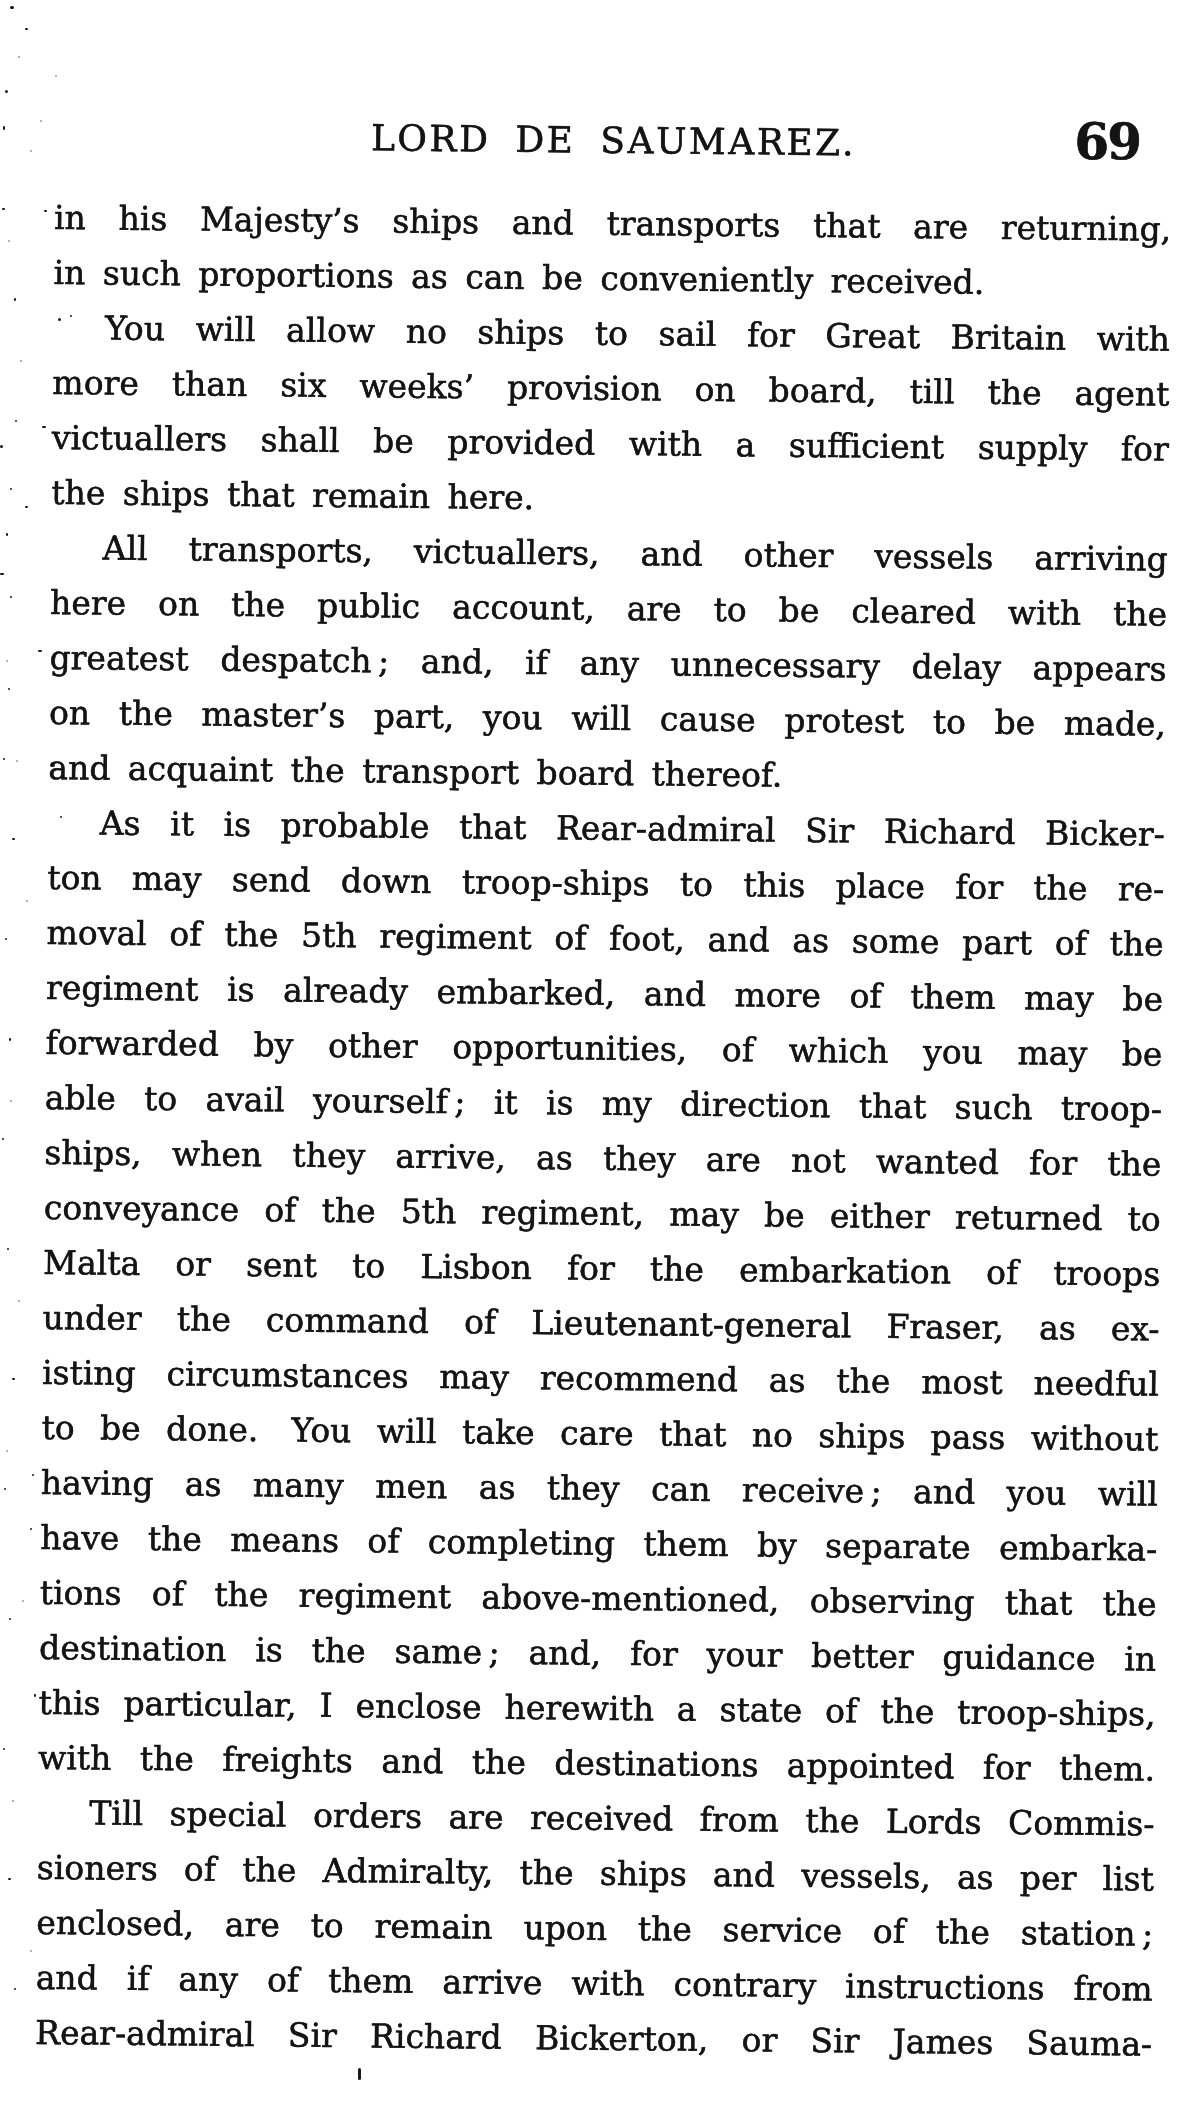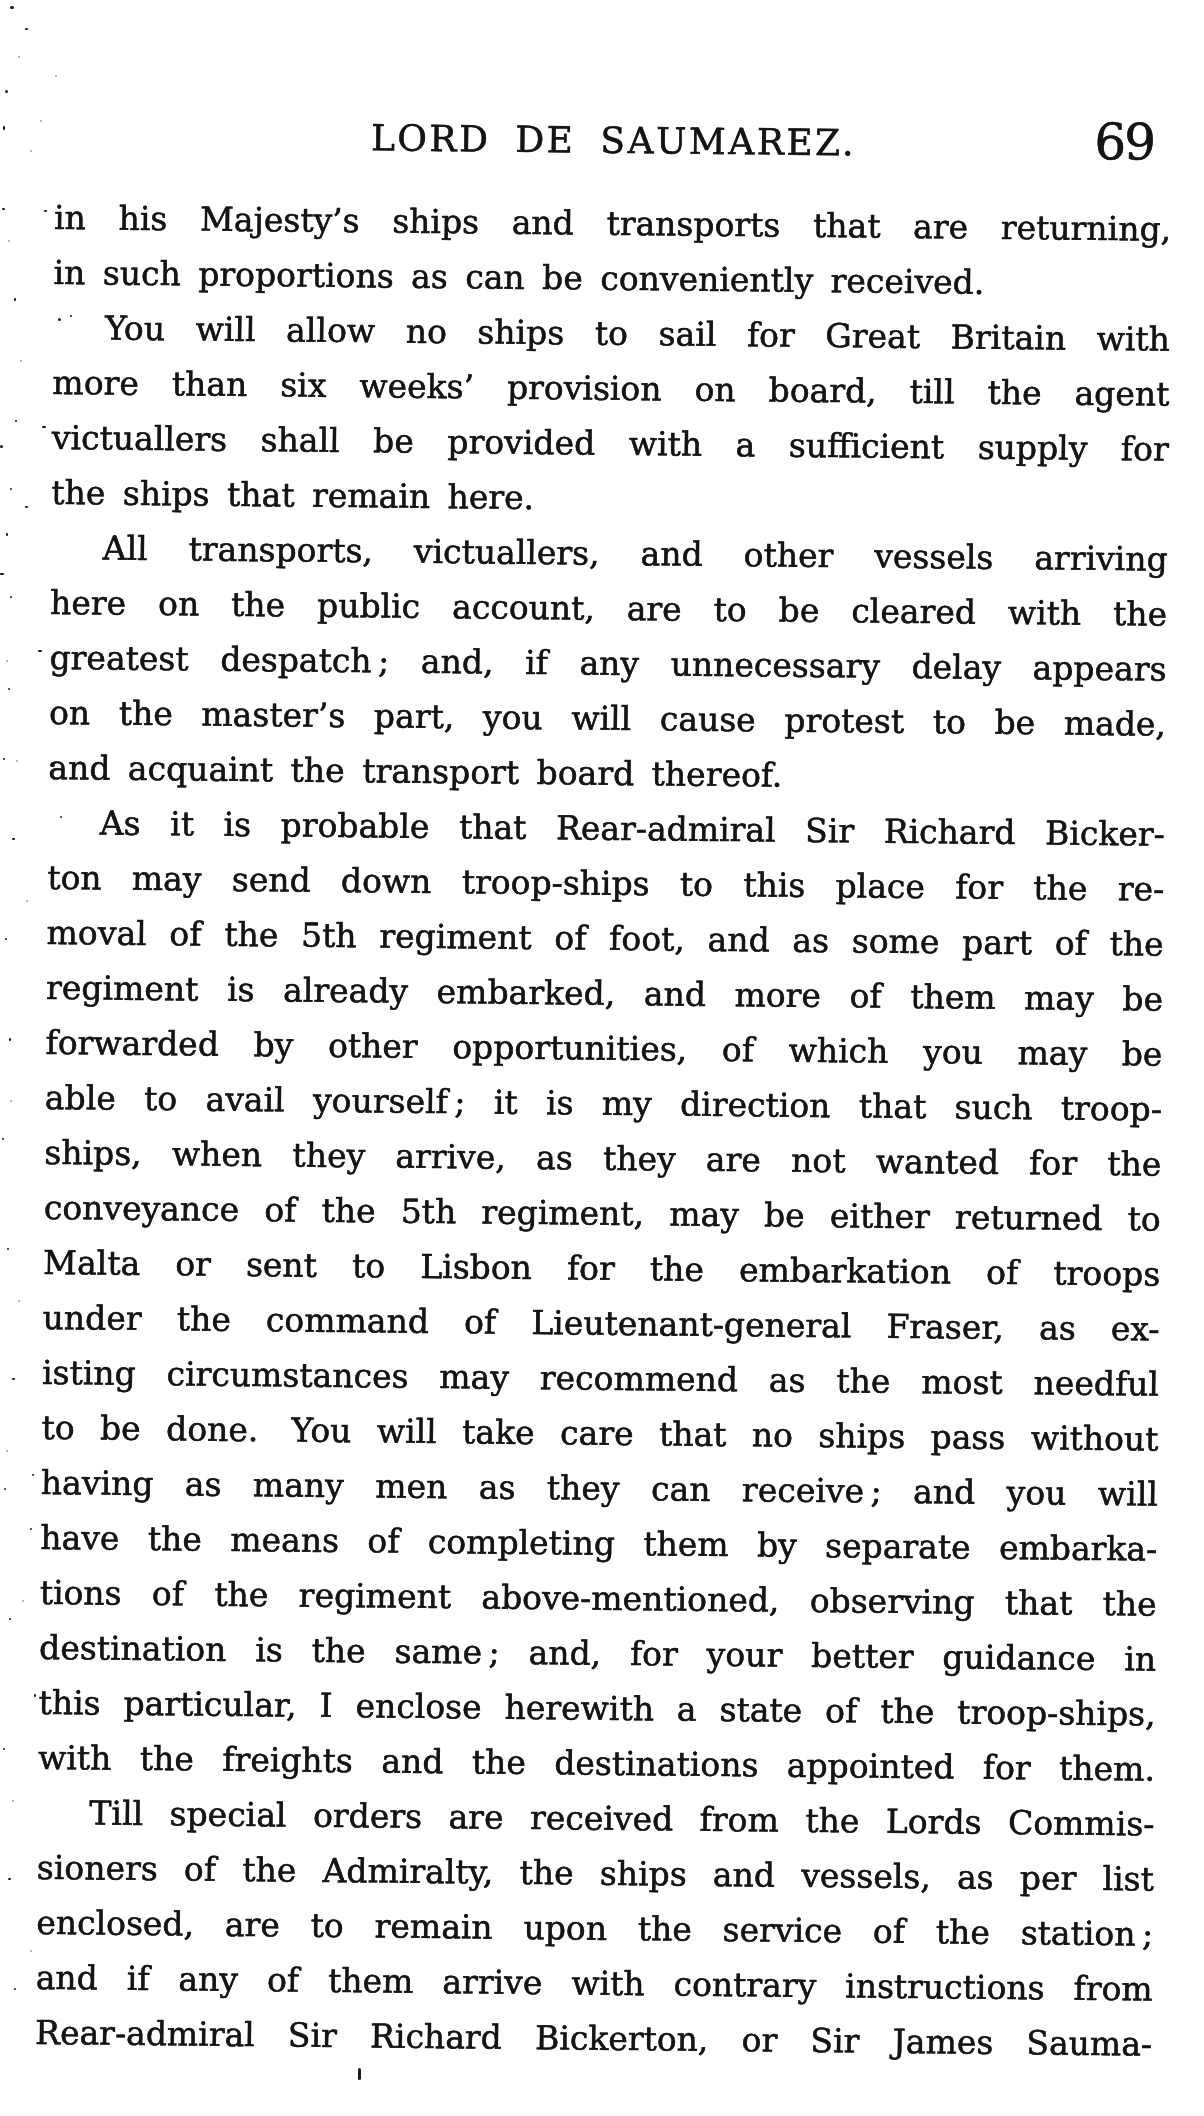--- a/index.html
+++ b/index.html
@@ -18,22 +18,22 @@
     -webkit-text-stroke:0.5px #141414;
     text-shadow:0 0 0.5px rgba(15,15,15,0.65);
   }
 
   .running-title {
     position:absolute; top:112px; left:0; width:100%;
     text-align:center; font-size:36px; line-height:46px;
     letter-spacing:2.5px; word-spacing:11px; white-space:nowrap;
   }
   .page-num {
-    position:absolute; top:102px; right:18px;
-    font-size:50px; line-height:58px; font-weight:normal; letter-spacing:-2px;
+    position:absolute; top:102px; right:32px;
+    font-size:50px; line-height:58px; font-weight:bold; letter-spacing:-2px;
   }
 
   .body { position:absolute; top:190px; left:0; width:1117px; }
   .line {
     height:55px; line-height:55px; font-size:33px;
     text-align:justify; text-align-last:justify;
     white-space:normal; overflow:visible;
   }
   .line.indent { text-indent:52px; }
   .line.left { text-align:left; text-align-last:left; word-spacing:7px; }

